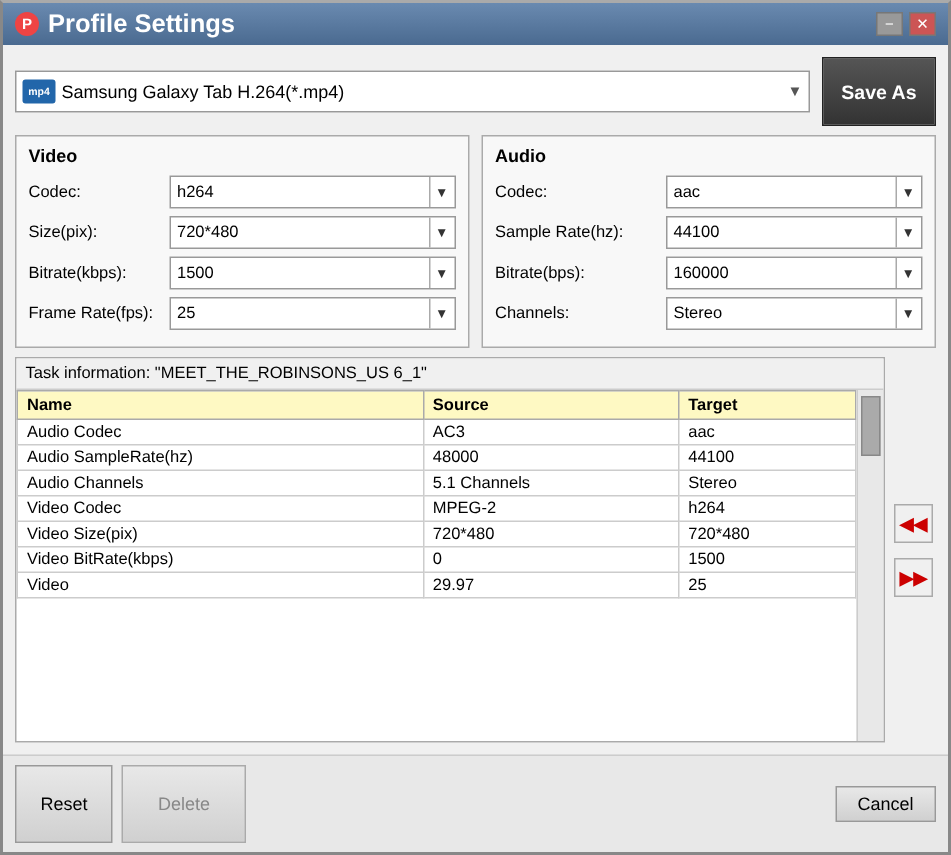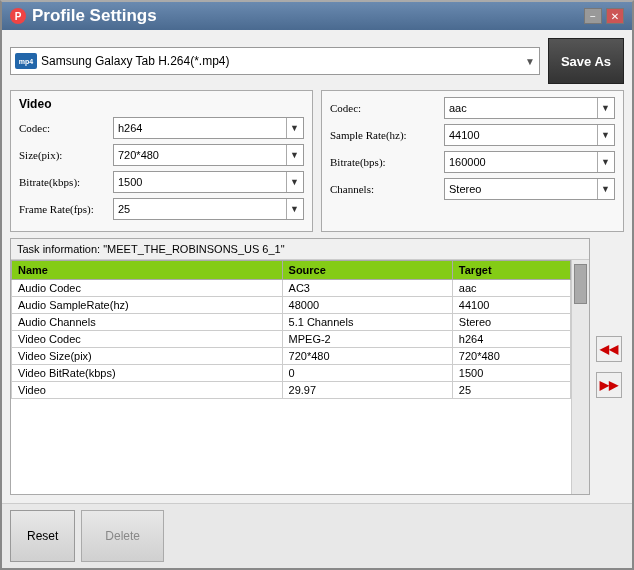--- a/index.html
+++ b/index.html
@@ -143,21 +143,20 @@
     .field-row {
       display: flex;
       align-items: center;
       margin-bottom: 5px;
       gap: 4px;
     }
     .field-label {
       font-size: 11px;
       white-space: nowrap;
       min-width: 90px;
-      font-family: Liberation Serif, serif;
     }
     .field-label-audio {
       min-width: 110px;
     }
     .field-select {
       border: 1px solid #999;
       background: white;
       height: 22px;
       font-size: 11px;
       display: flex;
@@ -281,21 +280,21 @@
       flex: 1;
       overflow-y: auto;
       overflow-x: hidden;
     }
     table.task-table-inner {
       width: 100%;
       border-collapse: collapse;
       font-size: 11px;
     }
     table.task-table-inner th {
-      background: #84cc16;
+      background: #fef9c3;
       border: 1px solid #aaa;
       padding: 3px 6px;
       text-align: left;
       font-weight: bold;
     }
     table.task-table-inner td {
       border: 1px solid #ccc;
       padding: 2px 6px;
       vertical-align: top;
     }
@@ -355,20 +354,21 @@
         <div class="field-row">
           <span class="field-label">Frame Rate(fps):</span>
           <div class="field-select">
             <span class="field-select-text">25</span>
             <span class="field-select-arrow">▼</span>
           </div>
         </div>
       </div>
 
       <div class="settings-panel">
+        <div class="panel-title">Audio</div>
         <div class="field-row">
           <span class="field-label field-label-audio">Codec:</span>
           <div class="field-select">
             <span class="field-select-text">aac</span>
             <span class="field-select-arrow">▼</span>
           </div>
         </div>
         <div class="field-row">
           <span class="field-label field-label-audio">Sample Rate(hz):</span>
           <div class="field-select">
@@ -459,15 +459,16 @@
       </div>
     </div>
   </div>
 
   <div class="bottom-bar">
     <div class="bottom-left">
       <button class="btn-reset">Reset</button>
       <button class="btn-delete">Delete</button>
     </div>
     <div class="bottom-right">
+      <button class="btn-cancel">Cancel</button>
     </div>
   </div>
 </div>
 
 </body></html>

